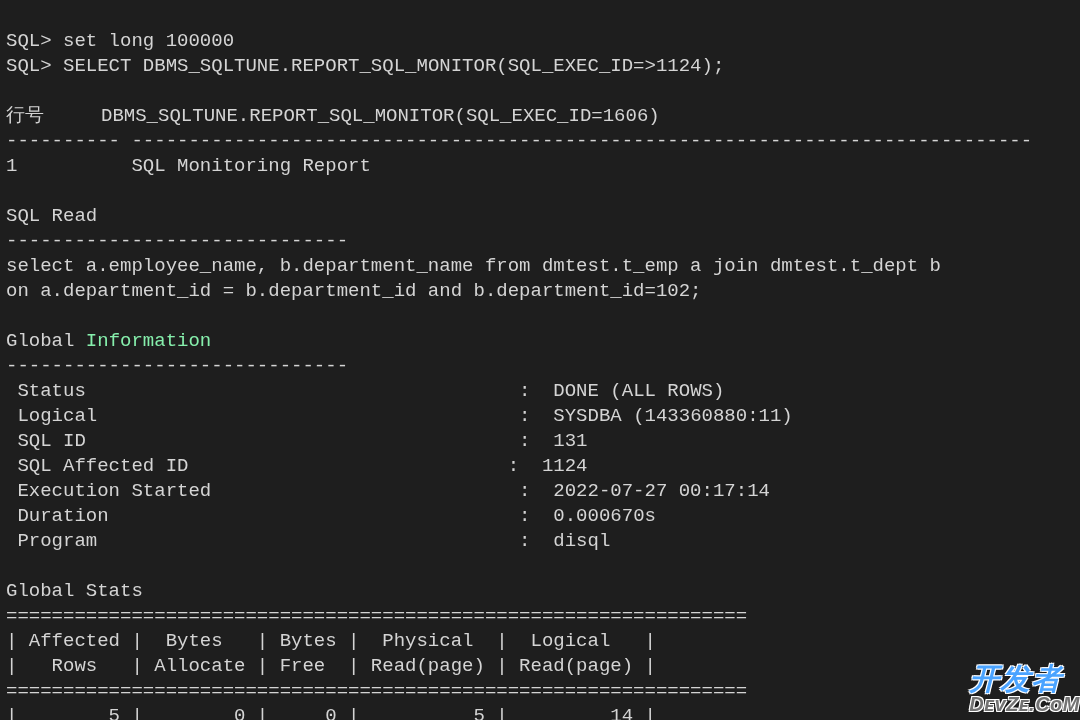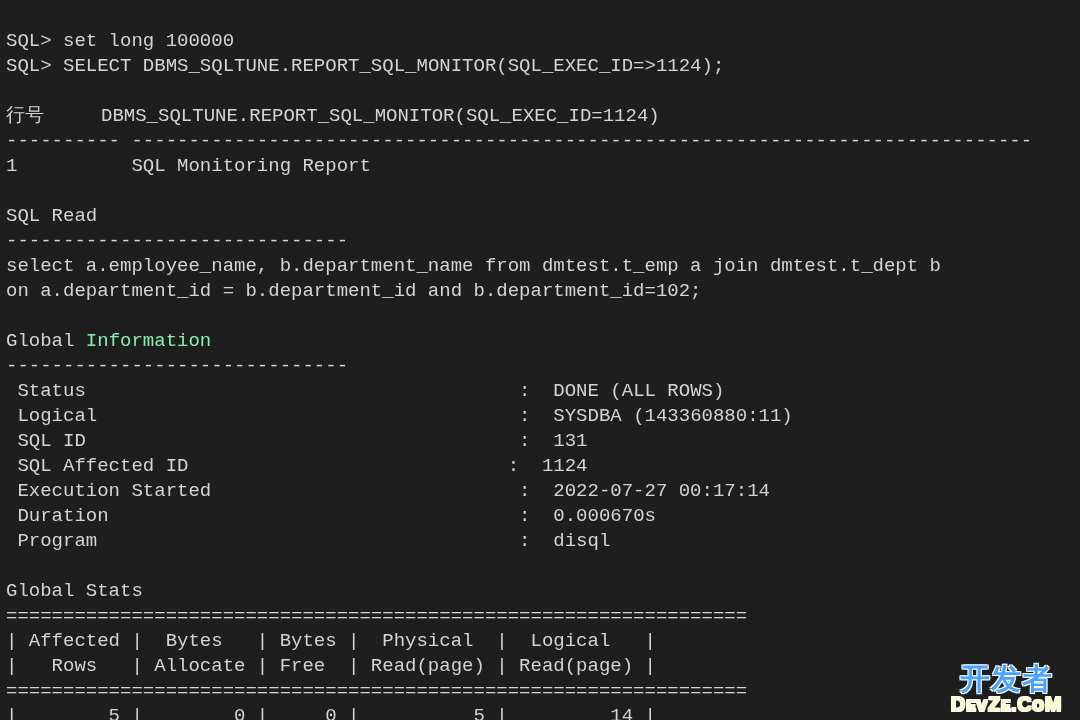--- a/index.html
+++ b/index.html
@@ -16,57 +16,58 @@
   }
   .terminal {
     padding: 4px 6px;
     white-space: pre;
   }
   .hl {
     color: #86efac;
   }
   .watermark {
     position: absolute;
-    right: 18px;
+    right: 0;
     bottom: 6px;
     font-family: "Arial", sans-serif;
     font-weight: 700;
+    font-style: italic;
     line-height: 1;
-    text-align: center;
+    text-align: left;
     pointer-events: none;
   }
   .watermark .line1 {
     font-size: 30px;
     color: #4aa3ff;
     text-shadow:
       -1px -1px 0 #fff,
        1px -1px 0 #fff,
       -1px  1px 0 #fff,
        1px  1px 0 #fff;
     letter-spacing: 1px;
   }
   .watermark .line2 {
     font-size: 20px;
-    color: #fef9c3;
+    color: #737373;
     text-shadow:
       -1px -1px 0 #fff,
        1px -1px 0 #fff,
       -1px  1px 0 #fff,
        1px  1px 0 #fff;
     letter-spacing: 0.5px;
   }
 </style>
 </head>
 <body>
 
 <div class="terminal">
 <span>SQL&gt; </span><span>set long 100000</span>
 <span>SQL&gt; </span><span>SELECT DBMS_SQLTUNE.REPORT_SQL_MONITOR(SQL_EXEC_ID=&gt;1124);</span>
 
-<span>行号</span>     <span>DBMS_SQLTUNE.REPORT_SQL_MONITOR(SQL_EXEC_ID=1124)</span>
+<span>行号</span>     <span>DBMS_SQLTUNE.REPORT_SQL_MONITOR(SQL_EXEC_ID=1606)</span>
 <span>---------- -------------------------------------------------------------------------------</span>
 <span>1</span>          <span>SQL Monitoring Report</span>
 
 <span>SQL Read</span>
 <span>------------------------------</span>
 <span>select a.employee_name, b.department_name from dmtest.t_emp a join dmtest.t_dept b</span>
 <span>on a.department_id = b.department_id and b.department_id=102;</span>
 
 <span>Global </span><span class="hl">Information</span>
 <span>------------------------------</span>

